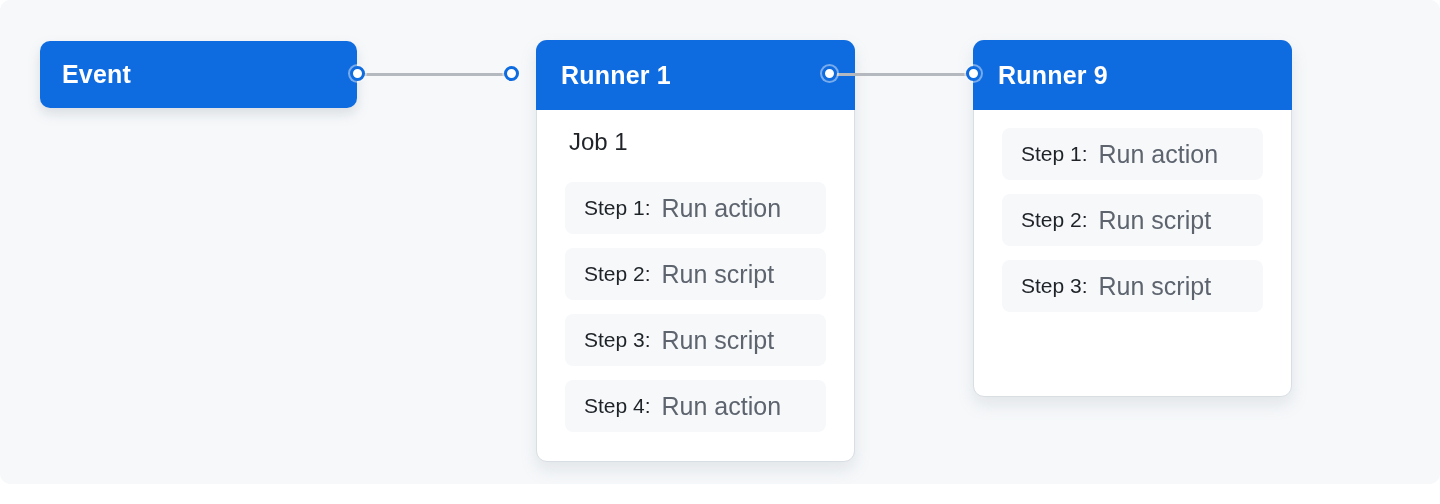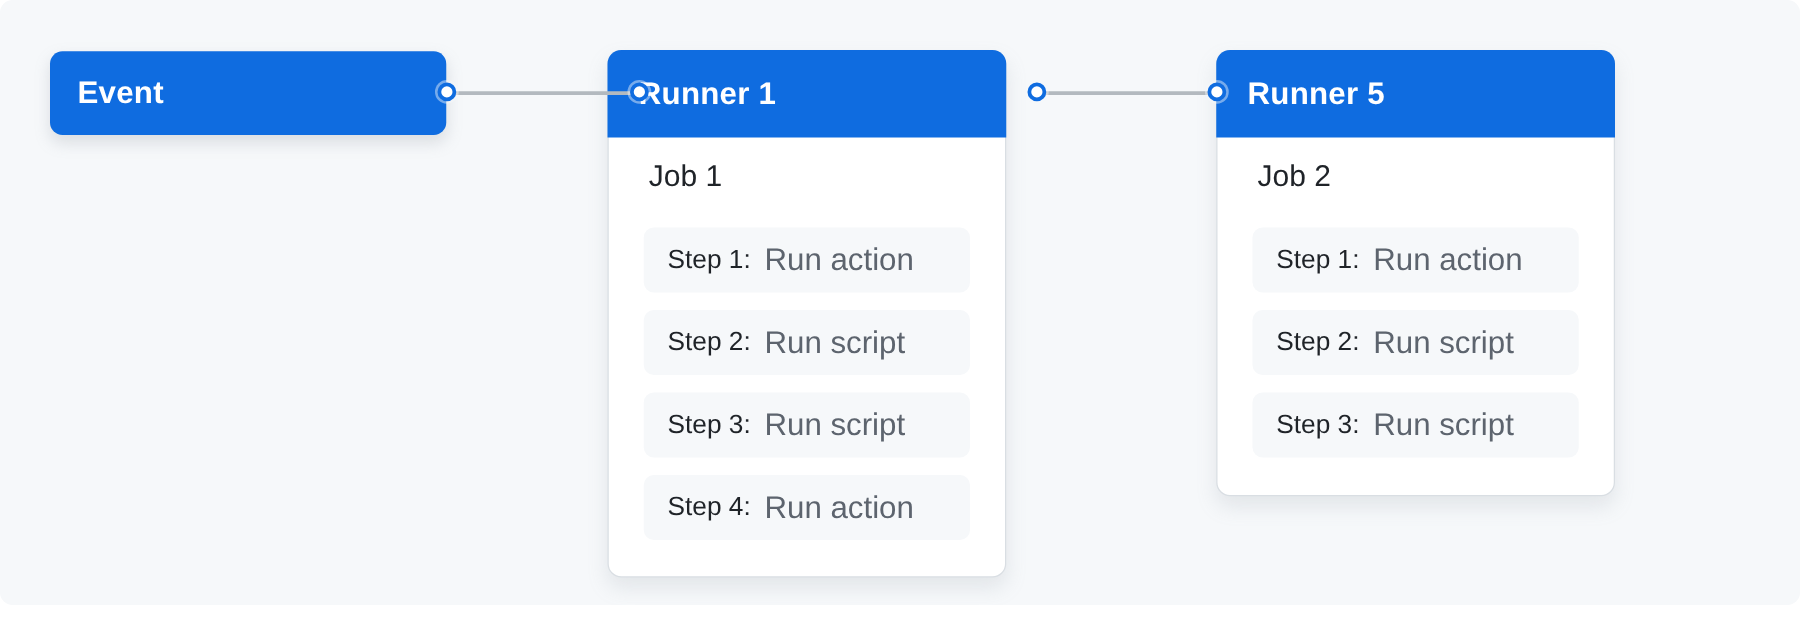--- a/index.html
+++ b/index.html
@@ -45,21 +45,21 @@
   .dot.d1{left:350px;}
   .dot.d2{left:504px;}
   .dot.d3{left:822px;}
   .dot.d4{left:966px;}
   
   .runner-card{
     position:absolute;top:40px;width:319px;
     background:var(--card);border:1px solid var(--border);border-radius:11px;
     box-shadow:0 8px 16px rgba(140,149,159,0.18);
   }
-  .runner-card.r1{left:486px;height:422px;}
+  .runner-card.r1{left:536px;height:422px;}
   .runner-card.r2{left:973px;height:357px;}
   .runner-header{
     height:70px;margin:-1px -1px 0 -1px;
     background:var(--accent);border-radius:11px 11px 0 0;
     display:flex;align-items:center;padding-left:25px;
   }
   .runner-header .node-label{
     color:#ffffff;font-size:25px;font-weight:700;letter-spacing:.2px;
   }
   .runner-body{padding:18px 28px 0 28px;}
@@ -117,24 +117,23 @@
       </div>
       <div class="step-row">
         <span class="step-label">Step 4:</span>
         <span class="step-action">Run action</span>
       </div>
     </div>
   </div>
 
   <div class="runner-card r2">
     <div class="runner-header">
-      <span class="node-label">Runner 5</span>
+      <span class="node-label">Runner 9</span>
     </div>
     <div class="runner-body">
-      <div class="job-title">Job 2</div>
       <div class="step-row">
         <span class="step-label">Step 1:</span>
         <span class="step-action">Run action</span>
       </div>
       <div class="step-row">
         <span class="step-label">Step 2:</span>
         <span class="step-action">Run script</span>
       </div>
       <div class="step-row">
         <span class="step-label">Step 3:</span>

